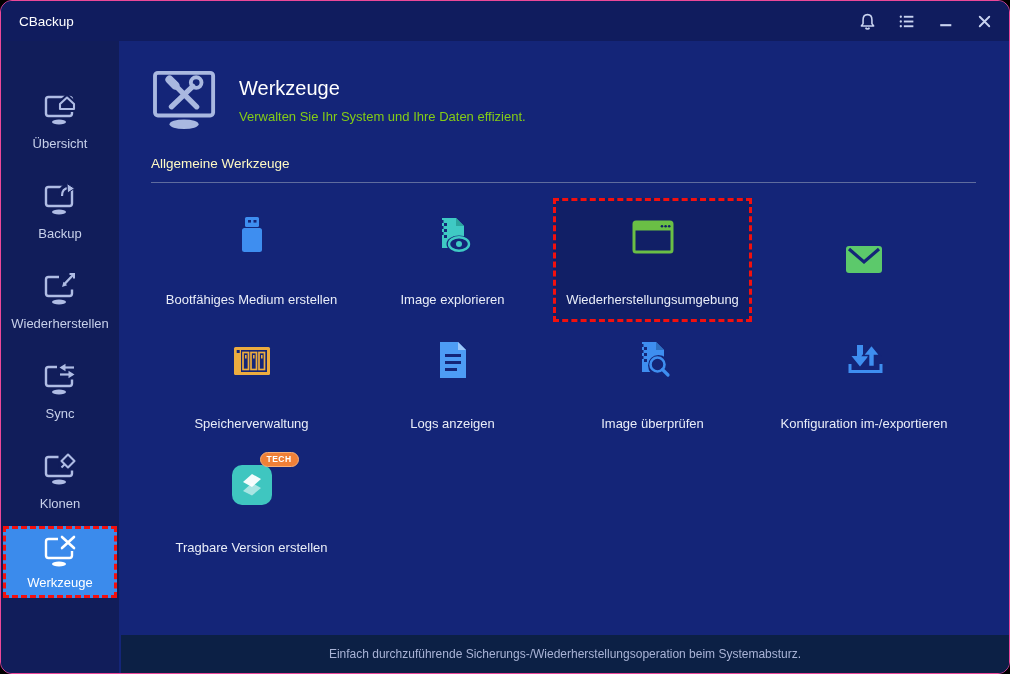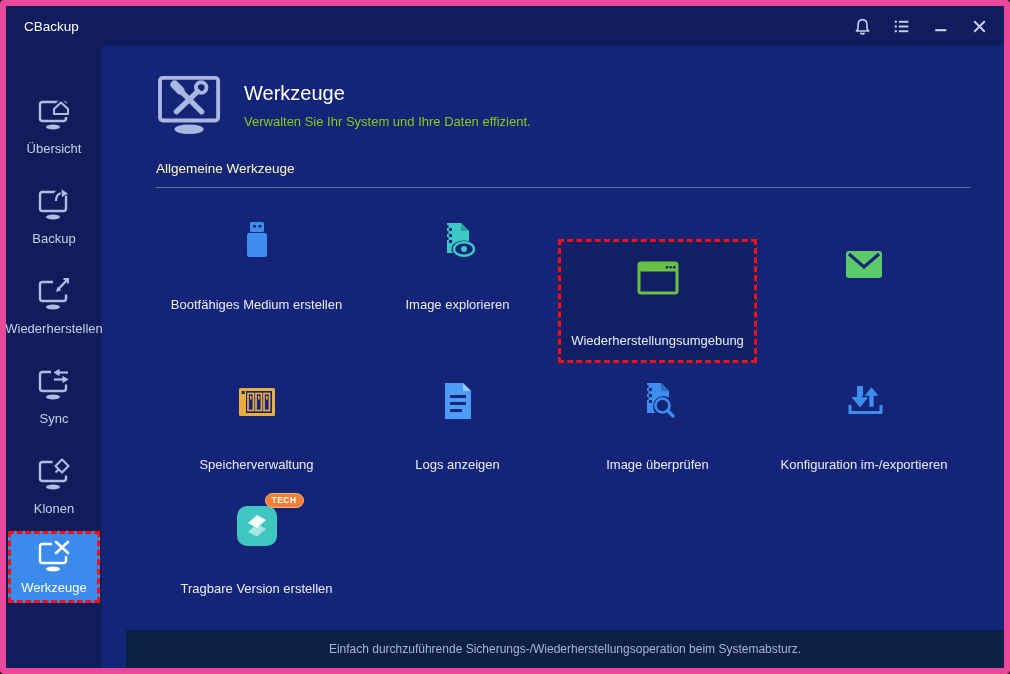--- a/index.html
+++ b/index.html
@@ -1,30 +1,30 @@
 <!DOCTYPE html>
 <html><head>
 <meta charset="utf-8">
 <style>
   html,body{margin:0;padding:0;background:#000;}
   body{width:1010px;height:674px;position:relative;overflow:hidden;
        font-family:"Liberation Sans","DejaVu Sans",sans-serif;}
-  .window{position:absolute;inset:0;background:#142578;border-radius:4px;overflow:hidden;
-          border:6px solid #ec4899;box-sizing:border-box;}
+  .window{position:absolute;inset:0;background:#142578;border-radius:12px;overflow:hidden;
+          border:1px solid #ec4899;box-sizing:border-box;}
 
   
   .titlebar{position:absolute;top:0;left:0;right:0;height:40px;background:#101C5E;
             display:flex;align-items:center;padding:0 10px 0 18px;box-sizing:border-box;}
   .tb-title{color:#ffffff;font-size:13.5px;}
   .tb-icons{margin-left:auto;display:flex;gap:9px;}
   .tb-btn{width:30px;height:30px;display:flex;align-items:center;justify-content:center;cursor:pointer;}
   .tb-btn svg{width:19px;height:19px;}
 
   
-  .sidebar{position:absolute;top:40px;left:0;bottom:0;width:96px;background:#111D5A;
+  .sidebar{position:absolute;top:40px;left:0;bottom:0;width:118px;background:#111D5A;
            padding-top:35px;box-sizing:border-box;display:flex;flex-direction:column;}
   .side-item{height:90px;display:flex;flex-direction:column;align-items:center;justify-content:center;
              gap:8px;color:#C7D0EA;font-size:13px;cursor:pointer;--halo:#111D5A;}
   .side-item svg{width:40px;height:36px;color:#AFBCE4;}
   .side-item.selected{height:72px;margin:0 2px;background:#3B8BEC;border:3px dashed #F3100E;
                       box-sizing:border-box;color:#ffffff;gap:5px;--halo:#3B8BEC;}
   .side-item.selected svg{color:#ffffff;}
 
   
   .main{position:absolute;top:40px;left:120px;right:0;bottom:0;background:#142578;}
@@ -36,21 +36,21 @@
   .section{margin:25px 33px 0 30px;}
   .section-label{font-size:13.5px;color:#fef9c3;}
   .section-rule{border-bottom:1px solid #5F6C9E;margin-top:11px;}
 
   .grid{margin:15px 33px 0 30px;display:grid;grid-template-columns:201px 201px 199px 1fr;}
   .tile{height:124px;display:flex;flex-direction:column;align-items:center;justify-content:center;
         gap:31px;border:3px dashed transparent;box-sizing:border-box;cursor:pointer;}
   .tile .icn{height:48px;width:100%;display:flex;align-items:center;justify-content:center;position:relative;}
   .tile .icn svg{width:48px;height:48px;}
   .tile .lbl{font-size:13px;color:#E9EDF8;white-space:nowrap;}
-  .tile.hl{background:#111F66;border-color:#F3100E;margin-top:36px;}
+  .tile.hl{background:#111F66;border-color:#F3100E;}
   .badge{position:absolute;top:-9px;left:calc(50% + 8px);background:#F08037;color:#fff;
          font-size:8.5px;font-weight:bold;letter-spacing:.5px;padding:2px 6px 2px;border-radius:8px;
          border:1px solid #F6AE78;line-height:1;}
 
   .statusbar{position:absolute;left:0;right:0;bottom:0;height:38px;background:#0C2045;
              display:flex;align-items:center;justify-content:center;}
   .status-text{font-size:12px;color:#A9B3D6;}
 </style>
 </head>
 <body>

